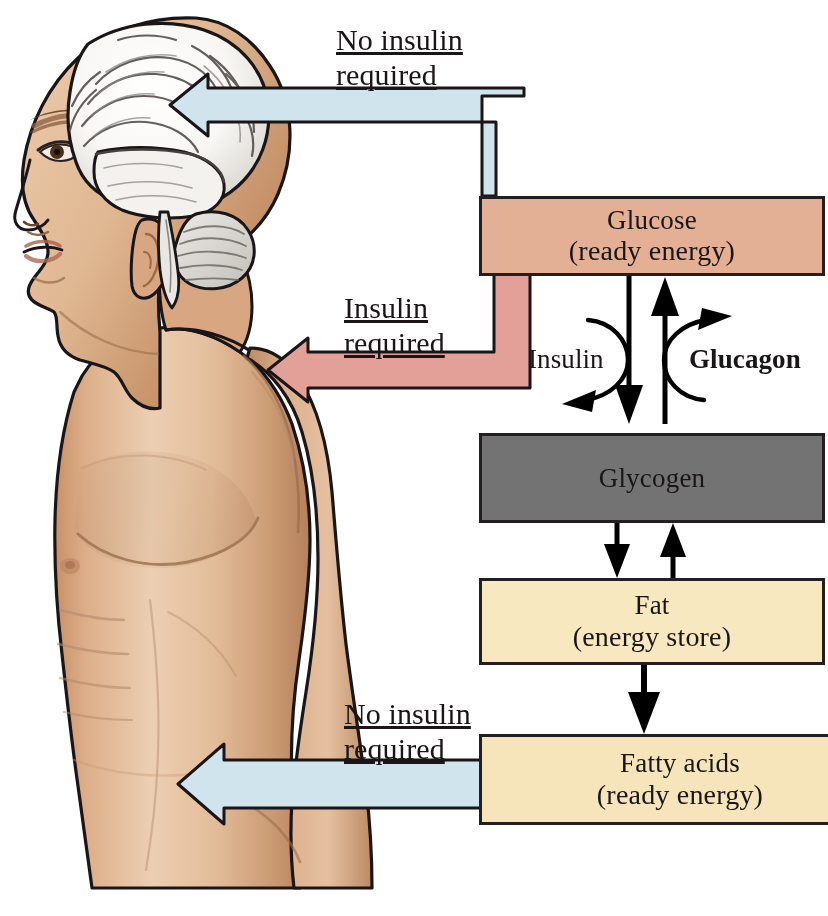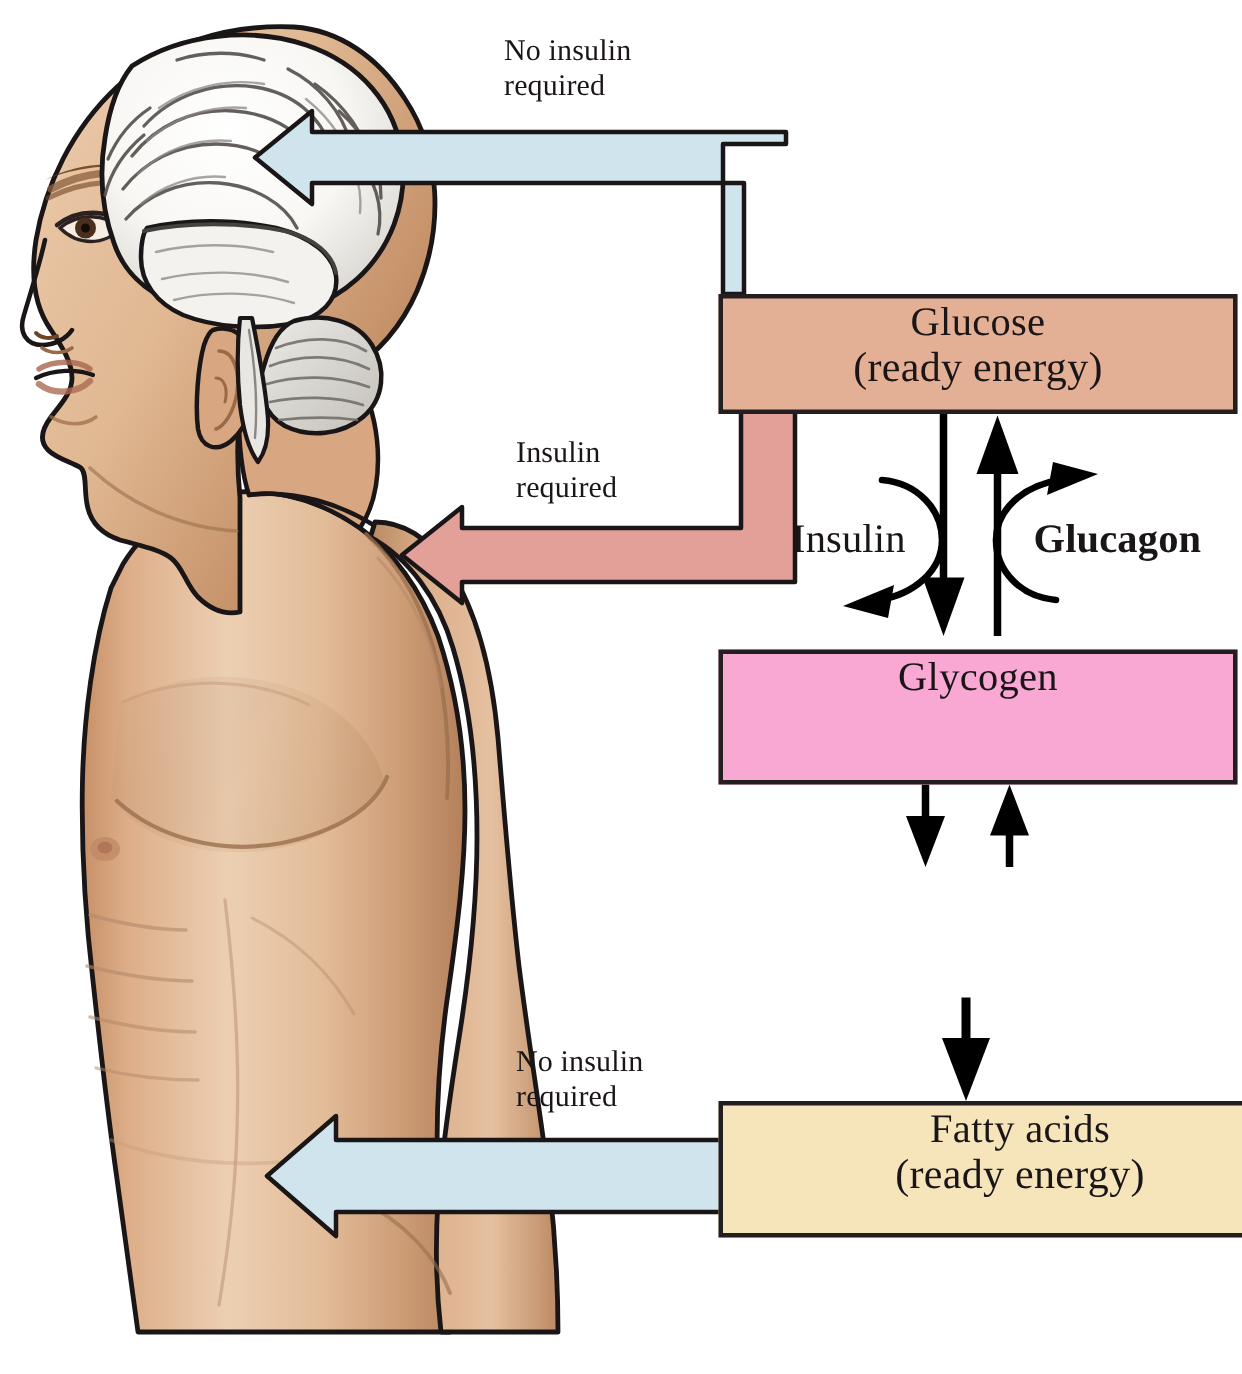--- a/index.html
+++ b/index.html
@@ -31,38 +31,40 @@
     left: 0; top: 0;
     width: 828px;
     height: 916px;
   }
   .node-box {
     position: absolute;
     border: 3px solid #231f20;
     display: flex;
     flex-direction: column;
     align-items: center;
+    justify-content: center;
     line-height: 1.13;
     color: #1a1516;
   }
   .node-title {
     font-size: 27px;
     letter-spacing: 0.2px;
   }
   .node-sub {
     font-size: 28px;
     letter-spacing: 0.2px;
   }
   .flow-label {
     position: absolute;
-    font-size: 20px;
+    font-size: 30px;
     line-height: 1.16;
     color: #1a1516;
     white-space: pre-line;
     letter-spacing: 0.1px;
+    text-decoration: underline;
   }
   .hormone-label {
     position: absolute;
     font-size: 27px;
     color: #1a1516;
     letter-spacing: 0.1px;
   }
 </style>
 </head>
 <body>
@@ -358,24 +360,28 @@
     </g>
   </svg>
 
   <div id="overlay">
 
     <div class="node-box" style="left:479px; top:196px; width:346px; height:80px; background:#e4b095;">
       <div class="node-title">Glucose</div>
       <div class="node-sub">(ready energy)</div>
     </div>
 
-    <div class="node-box" style="left:479px; top:433px; width:346px; height:90px; background:#f9a8d4;">
+    <div class="node-box" style="left:479px; top:433px; width:346px; height:90px; background:#737373;">
       <div class="node-title">Glycogen</div>
     </div>
 
+    <div class="node-box" style="left:479px; top:578px; width:346px; height:87px; background:#f8e8bf;">
+      <div class="node-title">Fat</div>
+      <div class="node-sub">(energy store)</div>
+    </div>
 
     <div class="node-box" style="left:479px; top:734px; width:402px; height:91px; background:#f6e5bb;">
       <div class="node-title">Fatty acids</div>
       <div class="node-sub">(ready energy)</div>
     </div>
 
     <div class="flow-label" style="left:336px; top:23px;">No insulin
 required</div>
 
     <div class="flow-label" style="left:344px; top:291px;">Insulin

